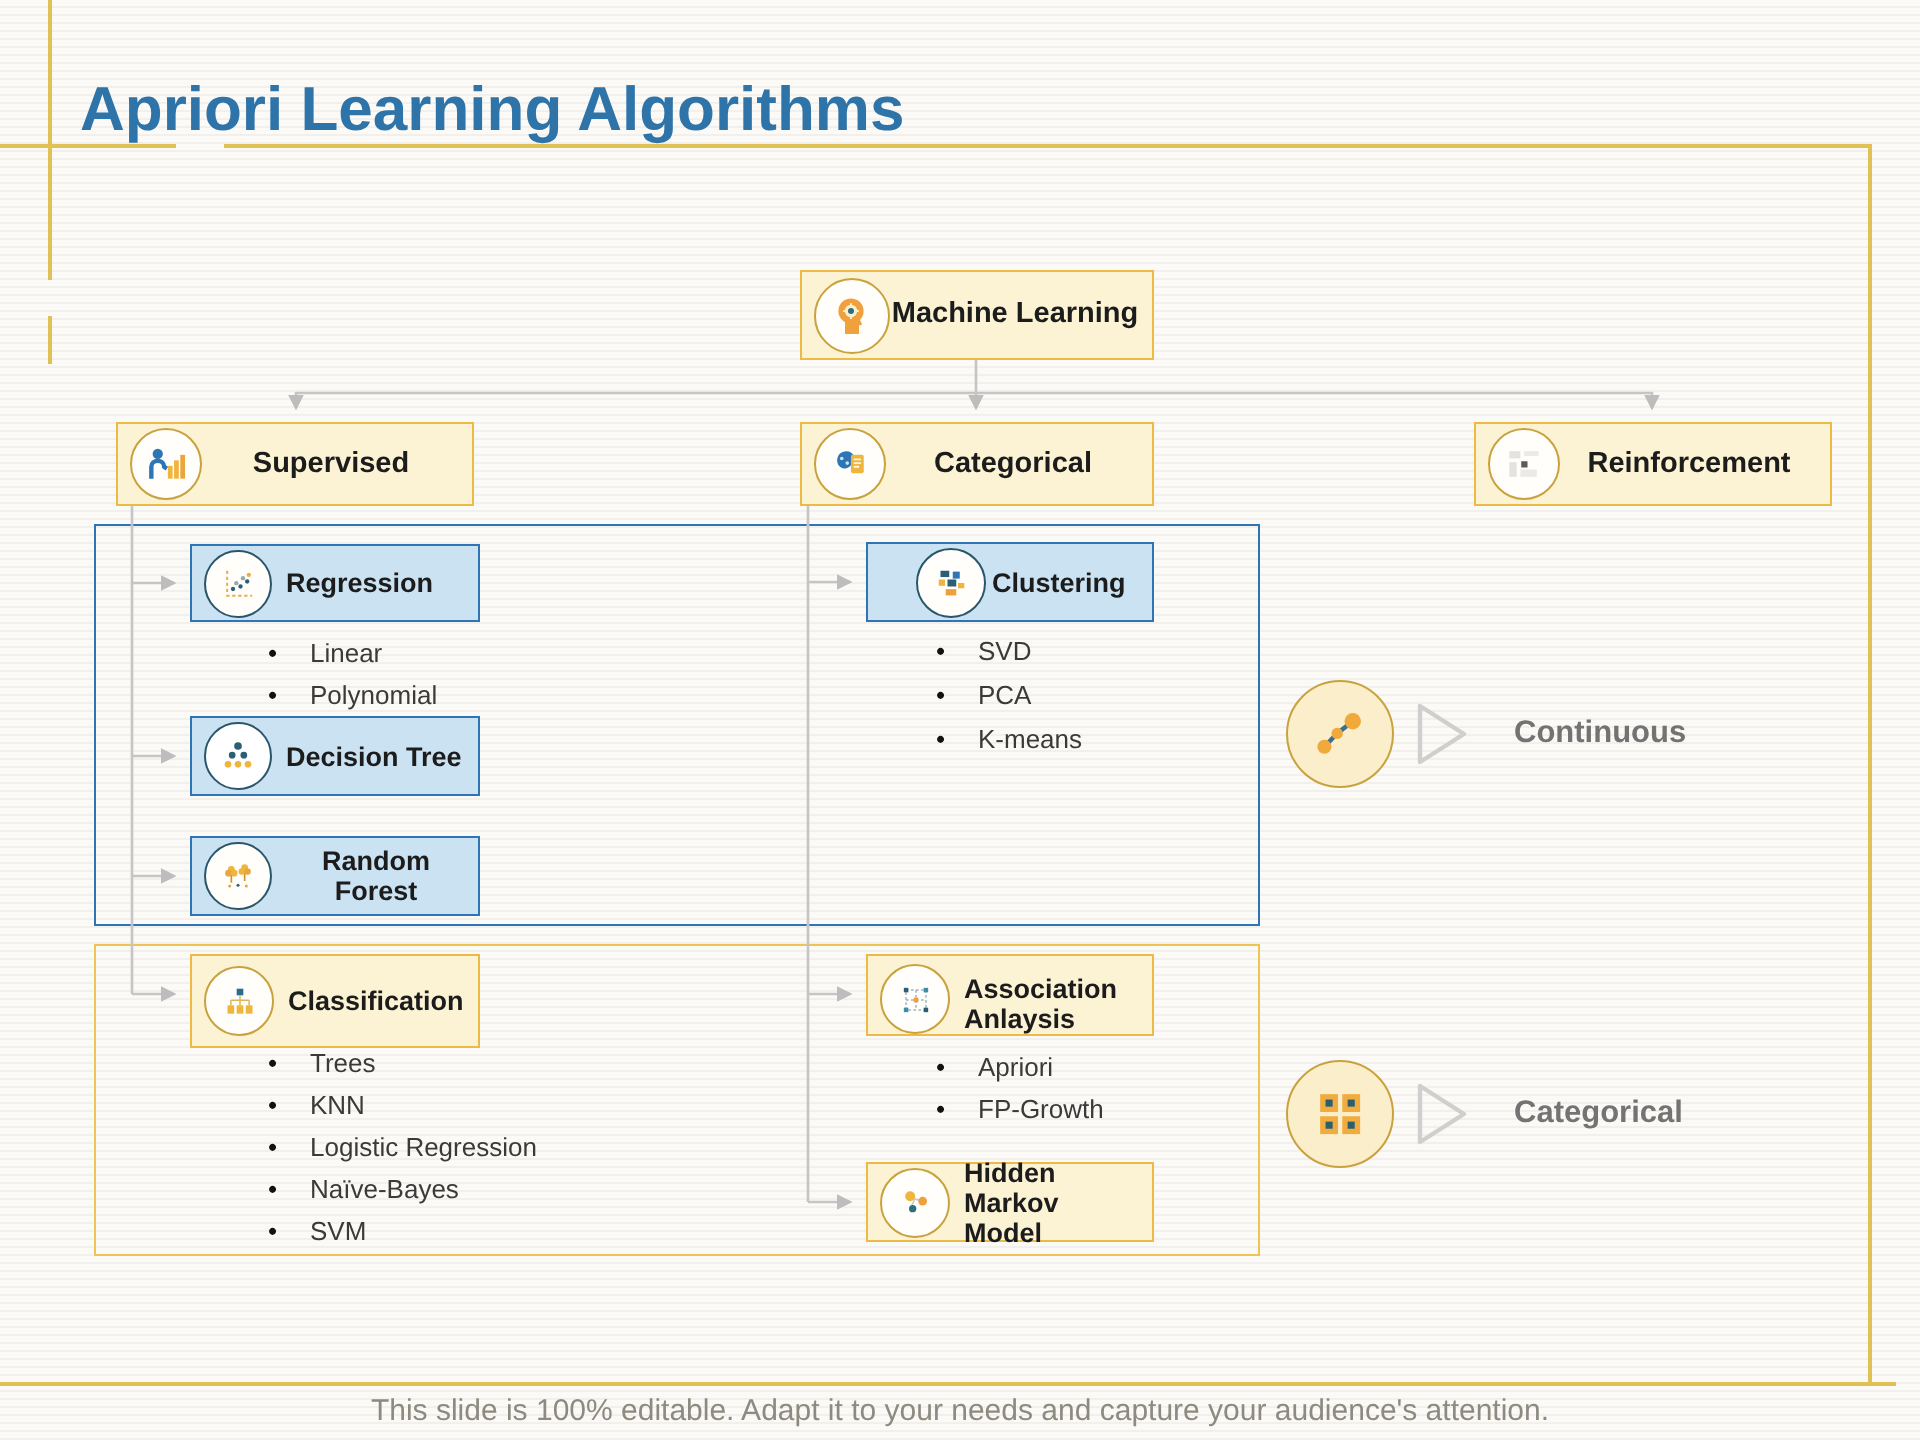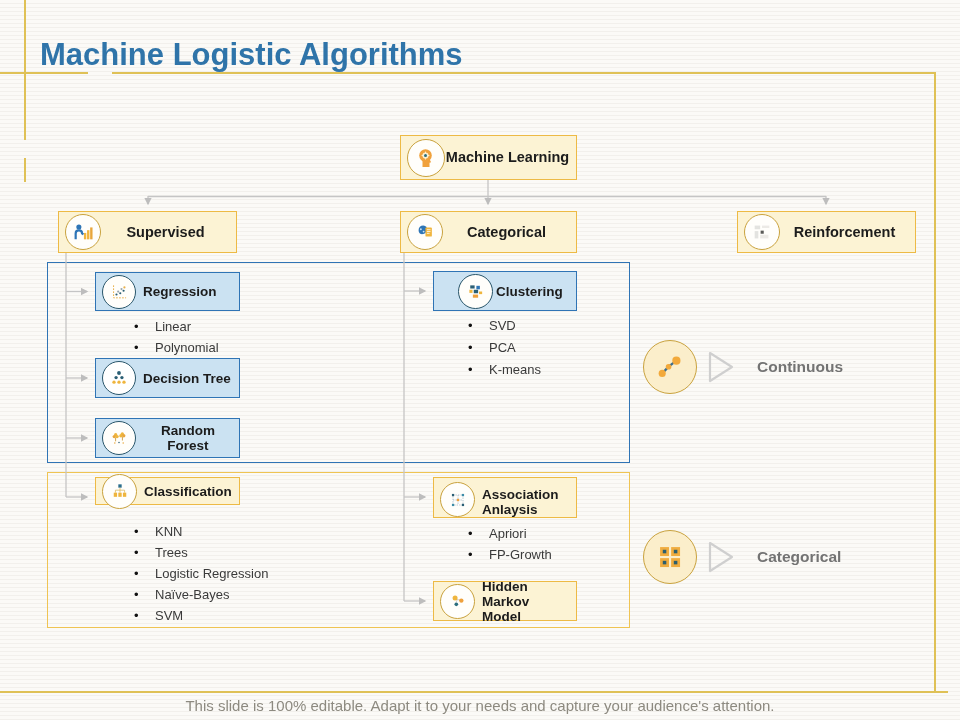--- a/index.html
+++ b/index.html
@@ -67,21 +67,21 @@
 
 <div class="slide">
 
   <div class="frame h" style="left:0;top:72px;width:88px;"></div>
   <div class="frame h" style="left:112px;top:72px;width:824px;"></div>
   <div class="frame v" style="left:24px;top:0;height:140px;"></div>
   <div class="frame v" style="left:24px;top:158px;height:24px;"></div>
   <div class="frame v" style="left:934px;top:72px;height:620px;"></div>
   <div class="frame h" style="left:0;top:691px;width:948px;"></div>
 
-  <h1 class="title">Machine Logistic Algorithms</h1>
+  <h1 class="title">Apriori Learning Algorithms</h1>
 
   <svg class="connectors" width="960" height="720" viewBox="0 0 960 720">
     <defs>
       <marker id="arr" markerWidth="7" markerHeight="7" refX="5" refY="3" orient="auto">
         <path d="M0,0 L6,3 L0,6 Z" fill="#bdbdbd"></path>
       </marker>
     </defs>
     <g stroke="#c5c5c5" stroke-width="1.3" fill="none">
       <path d="M488 180 V196"></path>
       <path d="M148 196.5 H826"></path>
@@ -201,36 +201,36 @@
           <circle cx="17.7" cy="9.3" r="2" fill="#e8a63c"></circle>
         <rect x="15.5" y="10.5" width="1" height="4.5" fill="#c9952f"></rect>
         <circle cx="7" cy="18" r="0.9" fill="#e8a63c"></circle>
           <circle cx="12" cy="17.5" r="0.9" fill="#2b5f75"></circle>
           <circle cx="17" cy="18" r="0.9" fill="#e8a63c"></circle>
       </svg>
     </span>
     <span class="node-label">Random Forest</span>
   </div>
 
-  <div class="node gold" style="left:95px;top:477px;width:145px;height:28px;">
+  <div class="node gold" style="left:95px;top:477px;width:145px;height:47px;">
     <span class="icon-circle ring-gold" style="width:33px;height:33px;">
       <svg width="20" height="20" viewBox="0 0 24 24">
         <rect x="10" y="4" width="4" height="4" fill="#2b6e8c"></rect>
         <path d="M12 8v3M6.5 11h11M6.5 11v3M12 11v3M17.5 11v3" stroke="#d9b65b" stroke-width="0.9" fill="none"></path>
         <rect x="4.5" y="14" width="4" height="5" fill="#efb53d"></rect>
         <rect x="10" y="14" width="4" height="5" fill="#efb53d"></rect>
         <rect x="15.5" y="14" width="4" height="5" fill="#efb53d"></rect>
       </svg>
     </span>
     <span class="node-label">Classification</span>
   </div>
 
   <ul class="bullets" style="left:128px;top:521px;line-height:21px;">
+    <li>Trees</li>
     <li>KNN</li>
-    <li>Trees</li>
     <li>Logistic Regression</li>
     <li>Naïve-Bayes</li>
     <li>SVM</li>
   </ul>
 
   <div class="node blue" style="left:433px;top:271px;width:144px;height:40px;padding-left:24px;">
     <span class="icon-circle ring-blue" style="width:33px;height:33px;">
       <svg width="21" height="21" viewBox="0 0 24 24">
         <rect x="6" y="5" width="5" height="3.6" fill="#2b5f75"></rect>
         <rect x="13" y="5.5" width="4" height="4" fill="#2e75b6"></rect>

